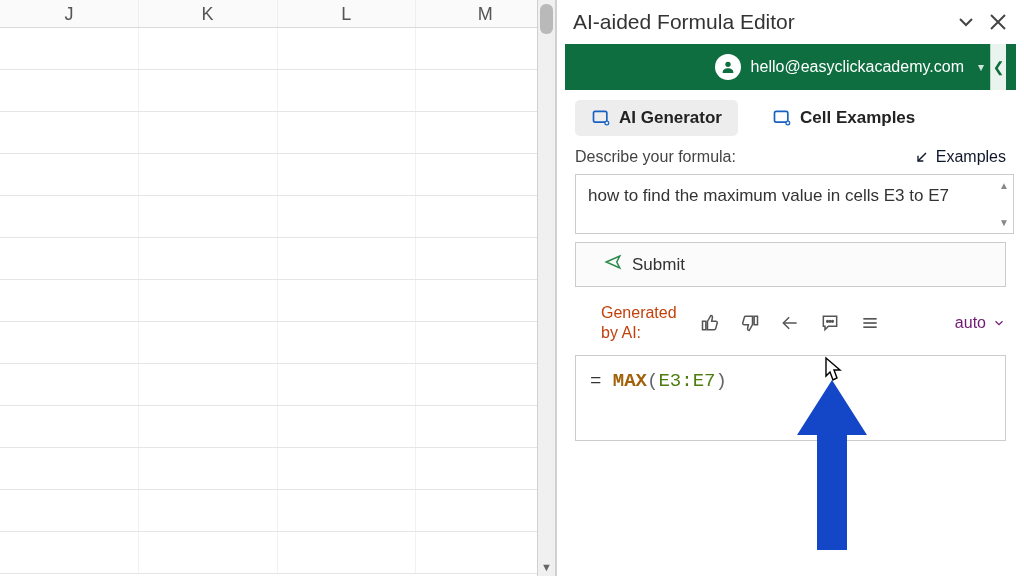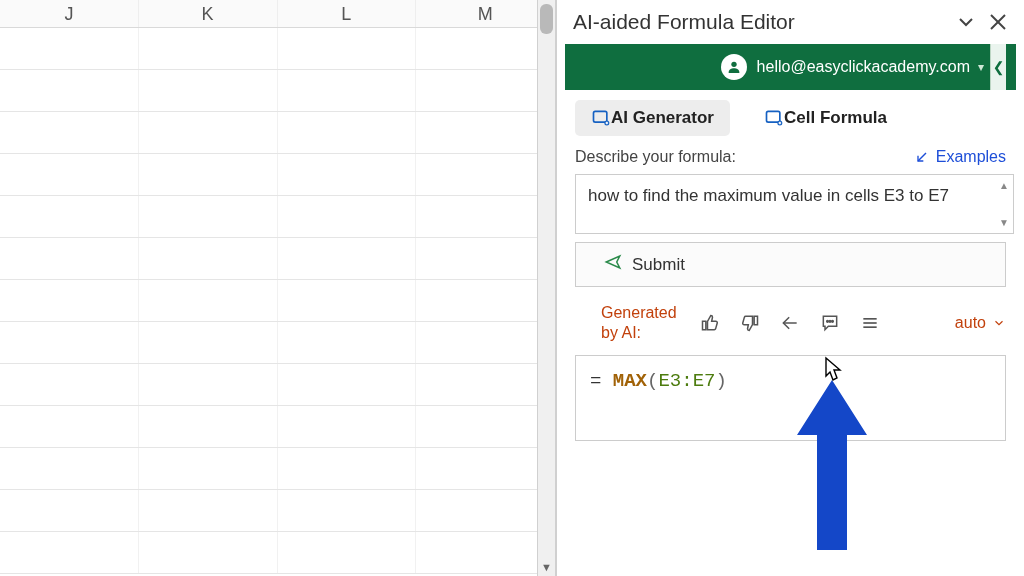--- a/index.html
+++ b/index.html
@@ -116,21 +116,21 @@
   }
   .account-bar .spacer { flex: 1; }
   .account-bar .avatar {
     width: 26px; height: 26px;
     border-radius: 50%;
     background: #fff;
     display: flex; align-items: center; justify-content: center;
     margin-right: 10px;
   }
   .account-bar .avatar svg { width: 16px; height: 16px; }
-  .account-bar .email { font-size: 16px; margin-right: 8px; }
+  .account-bar .email { font-size: 16px; margin-right: 14px; }
   .account-bar .dd {
     font-size: 12px; color: #cfe8d7;
     margin-right: 6px;
   }
   .account-bar .collapse {
     width: 16px;
     background: #eaf4ee;
     color: #0f6e3f;
     height: 100%;
     display: flex; align-items: center; justify-content: center;
@@ -141,20 +141,21 @@
 
   .tabs {
     display: flex;
     gap: 18px;
     padding: 0 18px 12px 18px;
     align-items: center;
   }
   .tab {
     display: flex;
     align-items: center;
+    gap: 8px;
     padding: 8px 16px;
     border-radius: 5px;
     font-size: 17px;
     font-weight: 600;
     color: #222;
     cursor: pointer;
   }
   .tab.active {
     background: #ededed;
   }
@@ -167,21 +168,21 @@
   .section-label {
     padding: 0 18px 8px 18px;
     display: flex;
     align-items: flex-start;
     font-size: 16px;
     color: #444;
   }
   .section-label .sl { flex: 1; }
   .section-label .examples {
     display: flex; align-items: center; gap: 6px;
-    color: #1d4ed8; font-size: 16px;
+    color: #0f172a; font-size: 16px;
     cursor: pointer;
   }
   .section-label .examples svg { width: 16px; height: 16px; }
 
   .describe-box {
     margin: 0 10px 8px 18px;
     border: 1px solid #ccc;
     background: #fff;
     padding: 10px 22px 10px 12px;
     font-size: 17px;
@@ -236,21 +237,21 @@
   .gen-row .icons .ib {
     width: 26px; height: 26px;
     display: flex; align-items: center; justify-content: center;
     color: #555;
     cursor: pointer;
   }
   .gen-row .icons .ib svg { width: 20px; height: 20px; }
   .gen-row .auto {
     margin-left: auto;
     display: flex; align-items: center; gap: 6px;
-    font-size: 16px; color: #c2410c;
+    font-size: 16px; color: #701a75;
     cursor: pointer;
   }
 
   .formula-box {
     margin: 6px 18px 0 18px;
     border: 1px solid #ccc;
     background: #fff;
     padding: 14px 14px 48px 14px;
     font-family: Consolas, "Courier New", monospace;
     font-size: 19px;
@@ -421,21 +422,21 @@
       </div>
       <div class="tab">
         <span class="ticon">
           <svg viewBox="0 0 24 24" fill="none" stroke="#1661c2" stroke-width="2">
               <rect x="3" y="4" width="16" height="13" rx="2"></rect>
               <circle cx="19" cy="18" r="3" fill="#1661c2" stroke="none"></circle>
               <line x1="19" y1="16.5" x2="19" y2="19.5" stroke="#fff" stroke-width="1.5"></line>
               <line x1="17.5" y1="18" x2="20.5" y2="18" stroke="#fff" stroke-width="1.5"></line>
             </svg>
         </span>
-        <span>Cell Formula</span>
+        <span>Cell Examples</span>
       </div>
     </div>
 
     <div class="section-label">
       <span class="sl">Describe your formula:</span>
       <span class="examples">
         <svg viewBox="0 0 24 24" fill="none" stroke="currentColor" stroke-width="2">
             <line x1="18" y1="6" x2="6" y2="18"></line>
             <polyline points="6 10 6 18 14 18"></polyline>
           </svg>

